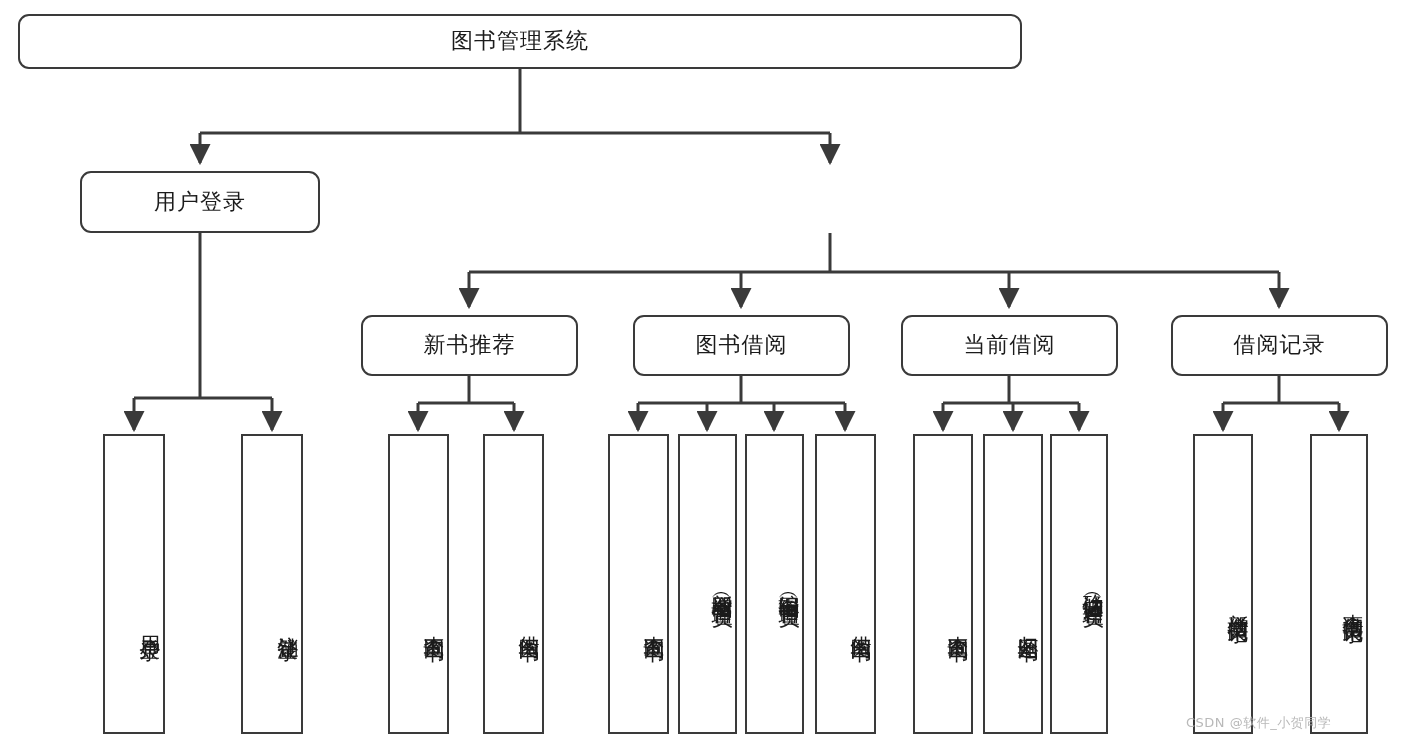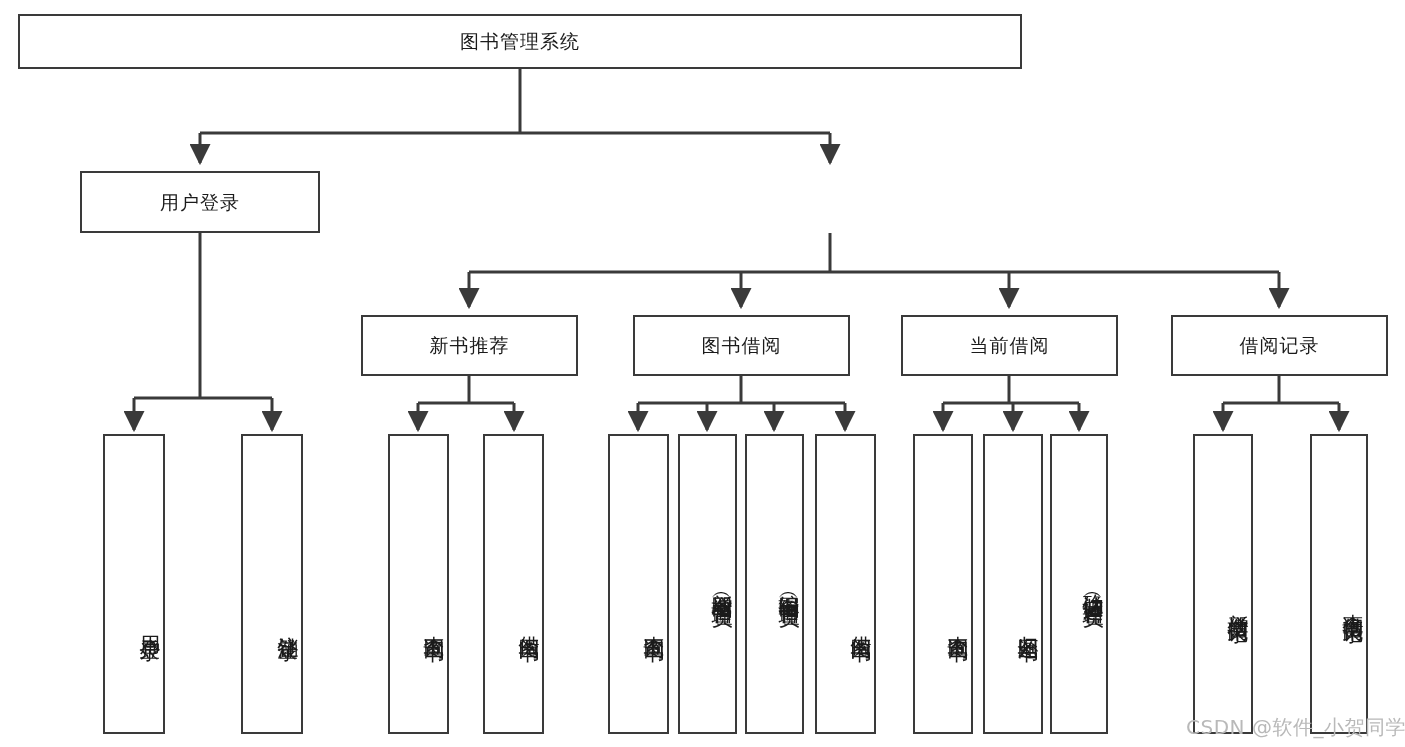--- a/index.html
+++ b/index.html
@@ -21,23 +21,24 @@
     position: absolute;
     box-sizing: border-box;
     border: 2px solid #3a3a3a;
     background: #ffffff;
     display: flex;
     align-items: center;
     justify-content: center;
     color: #1b1b1b;
   }
   .node.horiz {
-    font-size: 19px;
+    font-size: 22px;
     letter-spacing: 1px;
     line-height: 1.2;
+    border-radius: 11px;
   }
   .node.vert {
     writing-mode: vertical-rl;
     text-orientation: upright;
     font-size: 21px;
     line-height: 1.25;
     letter-spacing: 2px;
     align-items: flex-start;
     justify-content: center;
     padding-top: 8px;
@@ -51,21 +52,21 @@
     left: 0;
     top: 0;
     width: 1405px;
     height: 747px;
     pointer-events: none;
   }
   .watermark {
     position: absolute;
     left: 1186px;
     top: 714px;
-    font-size: 20px;
+    font-size: 13px;
     color: #b9b9b9;
     white-space: nowrap;
     letter-spacing: 0.5px;
   }
 </style>
 </head>
 <body>
 
 <div id="canvas">
 

